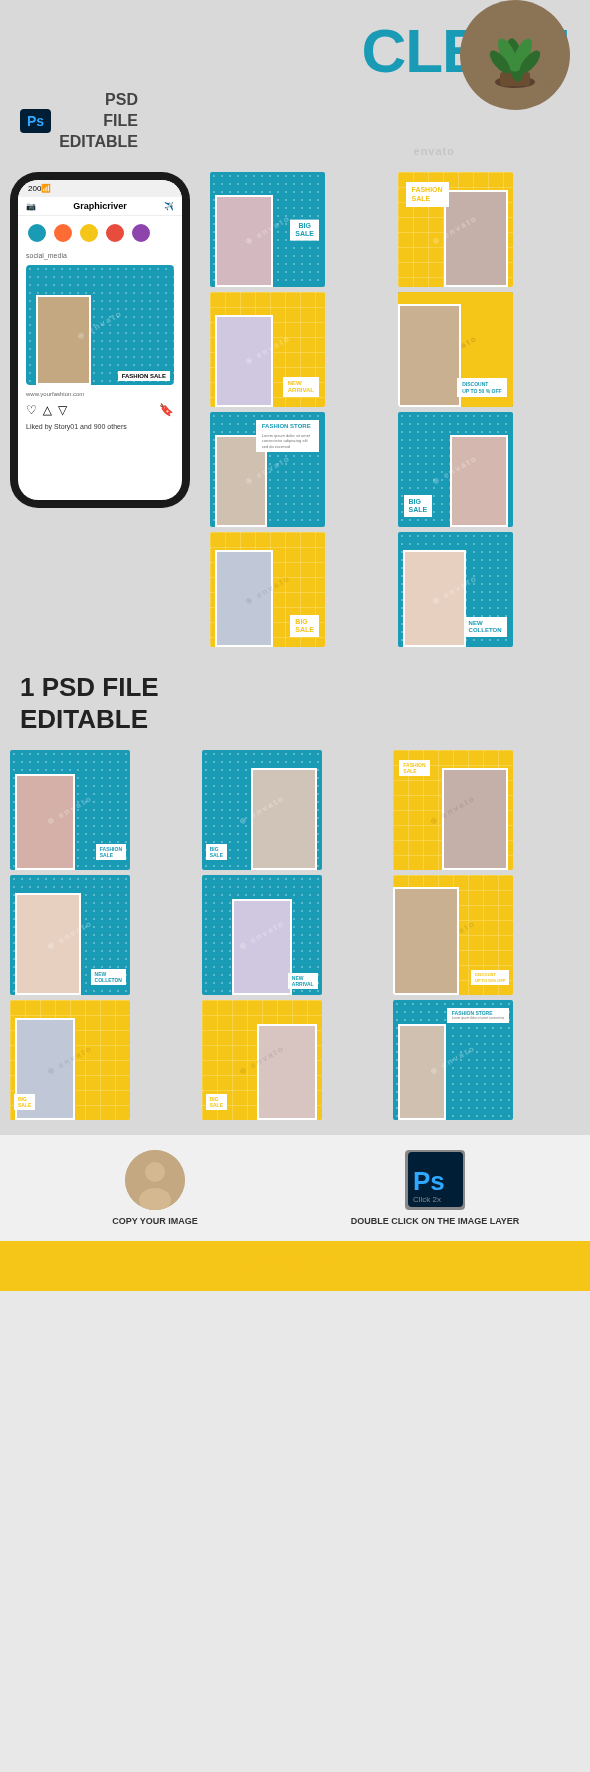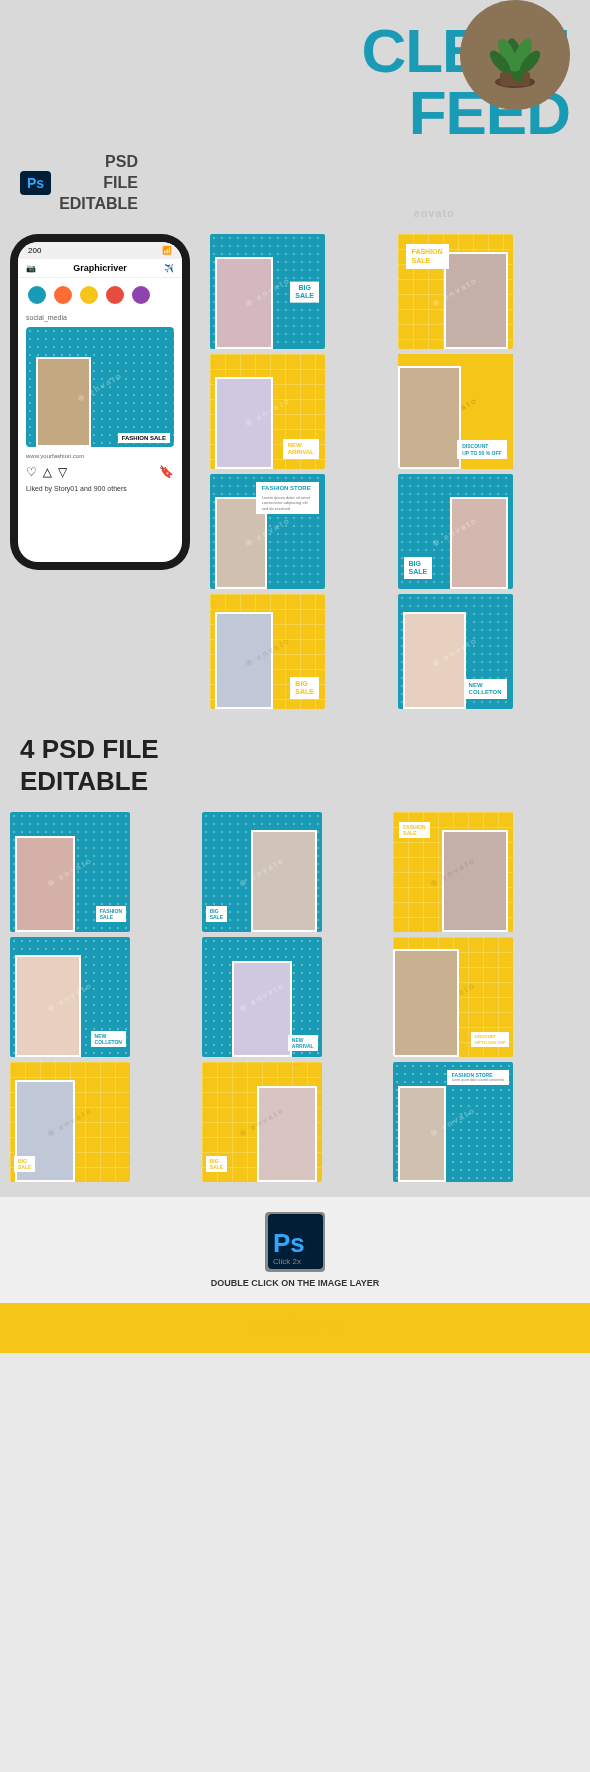--- a/index.html
+++ b/index.html
@@ -104,21 +104,20 @@
     .phone-screen {
       background: #fff;
       border-radius: 20px;
       overflow: hidden;
       min-height: 320px;
     }
     .phone-status {
       background: #f0f0f0;
       padding: 4px 10px;
       display: flex;
-      justify-content: space-between;
       align-items: center;
       font-size: 8px;
     }
     .phone-ig-bar {
       background: #fff;
       padding: 4px 8px;
       display: flex;
       align-items: center;
       justify-content: space-between;
       border-bottom: 1px solid #eee;
@@ -331,21 +330,20 @@
     .small-card {
       height: 115px;
     }
   </style>
 </head>
 <body>
 
 <div class="header-section">
   <div class="header-title">
     <div>CLEAN</div>
-    <div>FEED</div>
   </div>
 
   <div class="psd-badge">
     <div class="ps-icon">Ps</div>
     <div class="psd-text" style="white-space:pre-line;">PSD
 FILE
 EDITABLE</div>
   </div>
 
   <div class="plant-img">
@@ -507,21 +505,21 @@
           </div>
           <div class="envato-watermark">⊕ envato</div>
         </div>
       </div>
     </div>
   </div>
 </div>
 
 <div class="mid-label">
   <div class="mid-label-text">
-    <div>4 PSD FILE</div>
+    <div>1 PSD FILE</div>
     <div>EDITABLE</div>
   </div>
 </div>
 
 <div class="second-grid">
 
   <div class="grid-3" style="margin-bottom:5px;">
     <div class="card card-blue" style="height:120px;">
       <div class="card-dots"></div>
       <div style="position:absolute;bottom:0;left:5px;width:50%;height:80%;background:#d4b0a8;border:2px solid white;"></div>
@@ -583,20 +581,31 @@
         FASHION STORE
         <p style="font-size:3px;color:#777;font-weight:normal;margin-top:1px;">Lorem ipsum dolor sit amet consectetur</p>
       </div>
       <div class="envato-watermark">⊕ envato</div>
     </div>
   </div>
 </div>
 
 <div class="instructions">
 
+  <div class="instruction-item">
+    <div class="instruction-icon" style="background:#c4a882;">
+
+      <svg width="60" height="60" viewBox="0 0 60 60">
+        <circle cx="30" cy="30" r="30" fill="#c4a882"></circle>
+        <circle cx="30" cy="22" r="10" fill="#d4b890"></circle>
+        <ellipse cx="30" cy="50" rx="16" ry="12" fill="#d4b890"></ellipse>
+      </svg>
+    </div>
+    <div class="instruction-label">COPY YOUR IMAGE</div>
+  </div>
 
   <div class="instruction-item">
     <div class="instruction-icon-gray">
       <svg width="55" height="55" viewBox="0 0 55 55">
         <rect width="55" height="55" rx="4" fill="#001e36"></rect>
         <text x="5" y="38" font-size="26" font-weight="bold" fill="#31a8ff" font-family="Arial">Ps</text>
         <text x="5" y="50" font-size="8" fill="#888" font-family="Arial">Click 2x</text>
       </svg>
     </div>
     <div class="instruction-label">DOUBLE CLICK ON THE IMAGE LAYER</div>

